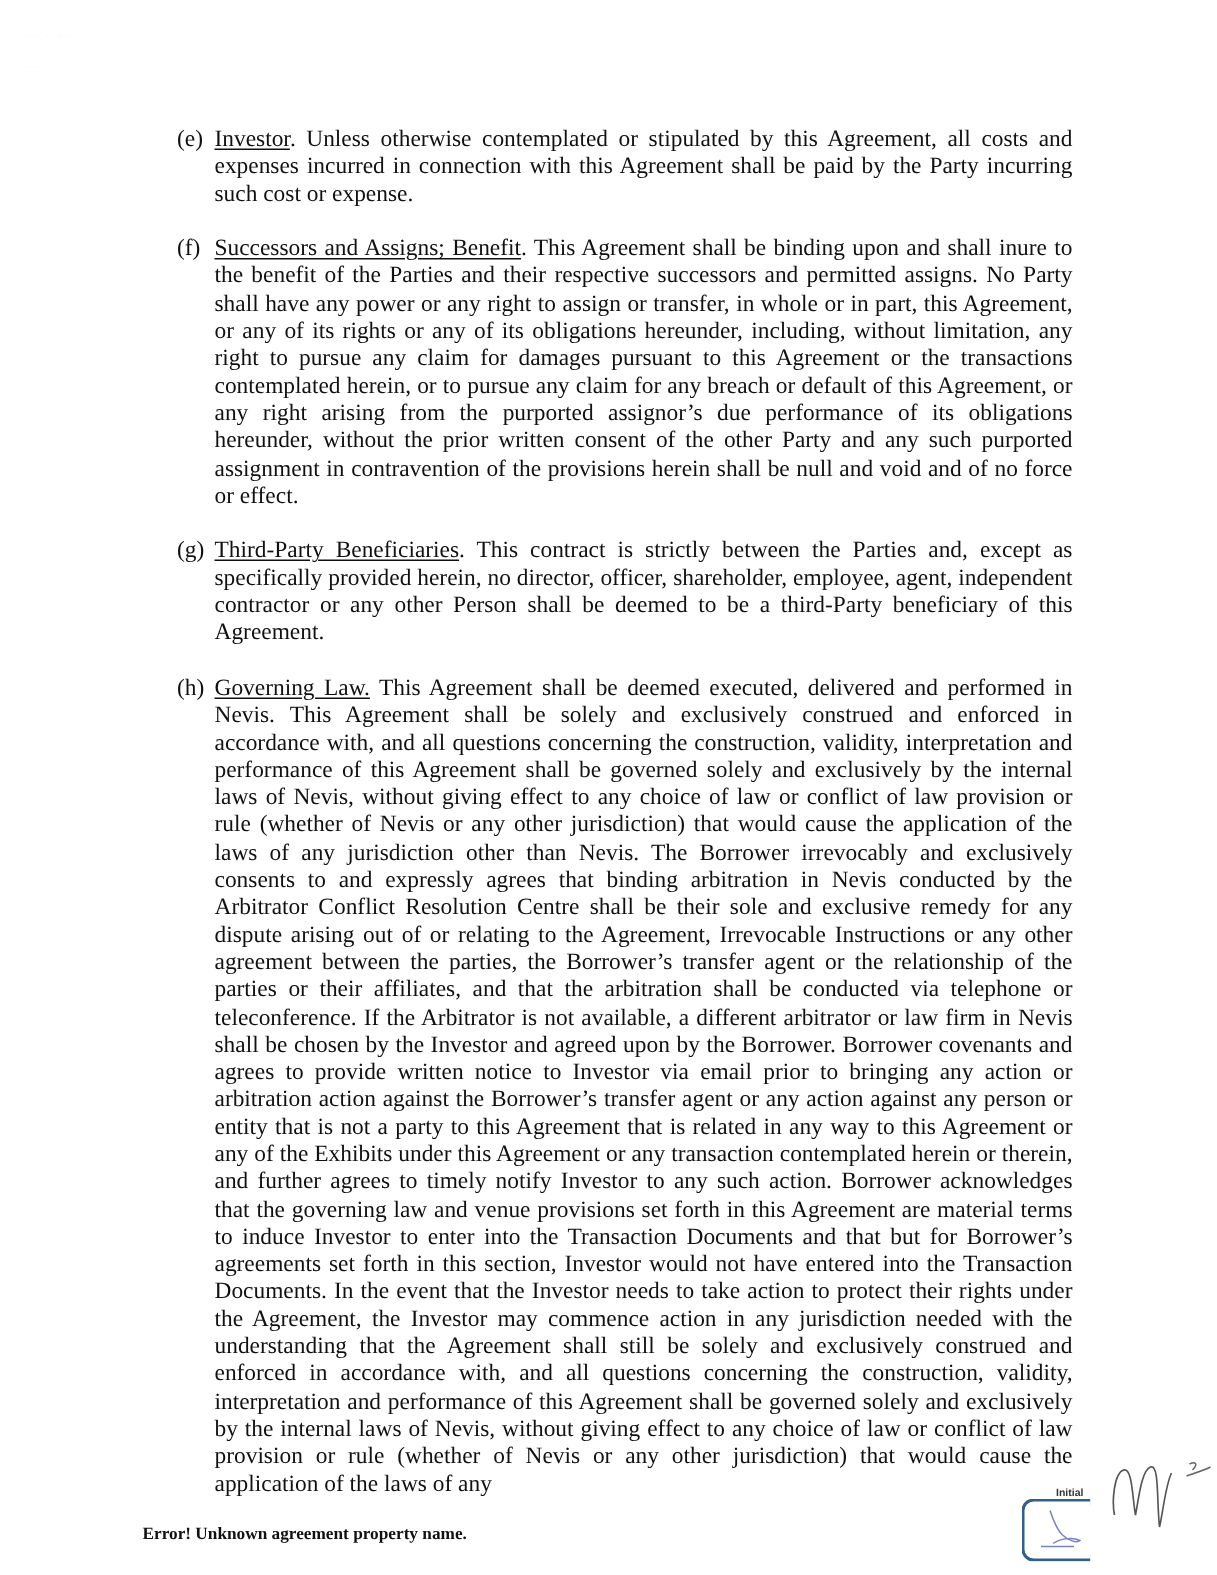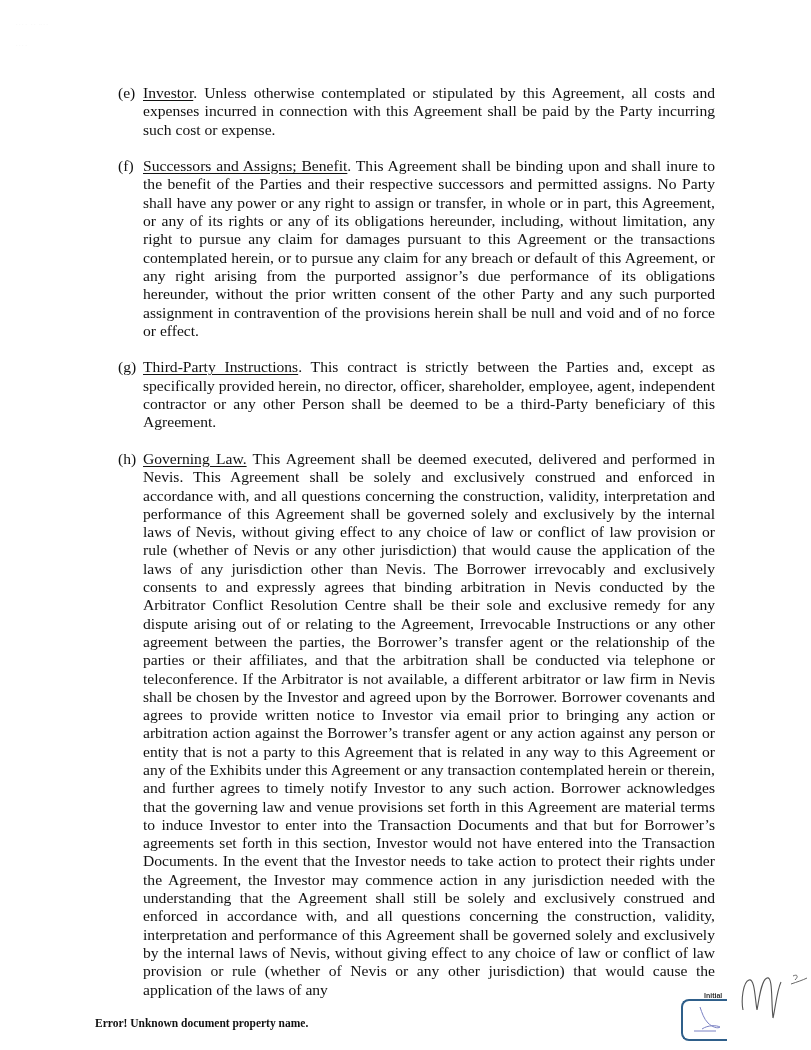--- a/index.html
+++ b/index.html
@@ -30,29 +30,29 @@
     <div class="clause">
       <span class="label">(e)</span>
       <span class="title">Investor</span><span>. Unless otherwise contemplated or stipulated by this Agreement, all costs and expenses incurred in connection with this Agreement shall be paid by the Party incurring such cost or expense.</span>
     </div>
     <div class="clause">
       <span class="label">(f)</span>
       <span class="title">Successors and Assigns; Benefit</span><span>. This Agreement shall be binding upon and shall inure to the benefit of the Parties and their respective successors and permitted assigns. No Party shall have any power or any right to assign or transfer, in whole or in part, this Agreement, or any of its rights or any of its obligations hereunder, including, without limitation, any right to pursue any claim for damages pursuant to this Agreement or the transactions contemplated herein, or to pursue any claim for any breach or default of this Agreement, or any right arising from the purported assignor’s due performance of its obligations hereunder, without the prior written consent of the other Party and any such purported assignment in contravention of the provisions herein shall be null and void and of no force or effect.</span>
     </div>
     <div class="clause">
       <span class="label">(g)</span>
-      <span class="title">Third-Party Instructions</span><span>. This contract is strictly between the Parties and, except as specifically provided herein, no director, officer, shareholder, employee, agent, independent contractor or any other Person shall be deemed to be a third-Party beneficiary of this Agreement.</span>
+      <span class="title">Third-Party Beneficiaries</span><span>. This contract is strictly between the Parties and, except as specifically provided herein, no director, officer, shareholder, employee, agent, independent contractor or any other Person shall be deemed to be a third-Party beneficiary of this Agreement.</span>
     </div>
     <div class="clause">
       <span class="label">(h)</span>
       <span class="title">Governing Law.</span><span> This Agreement shall be deemed executed, delivered and performed in Nevis. This Agreement shall be solely and exclusively construed and enforced in accordance with, and all questions concerning the construction, validity, interpretation and performance of this Agreement shall be governed solely and exclusively by the internal laws of Nevis, without giving effect to any choice of law or conflict of law provision or rule (whether of Nevis or any other jurisdiction) that would cause the application of the laws of any jurisdiction other than Nevis. The Borrower irrevocably and exclusively consents to and expressly agrees that binding arbitration in Nevis conducted by the Arbitrator Conflict Resolution Centre shall be their sole and exclusive remedy for any dispute arising out of or relating to the Agreement, Irrevocable Instructions or any other agreement between the parties, the Borrower’s transfer agent or the relationship of the parties or their affiliates, and that the arbitration shall be conducted via telephone or teleconference. If the Arbitrator is not available, a different arbitrator or law firm in Nevis shall be chosen by the Investor and agreed upon by the Borrower. Borrower covenants and agrees to provide written notice to Investor via email prior to bringing any action or arbitration action against the Borrower’s transfer agent or any action against any person or entity that is not a party to this Agreement that is related in any way to this Agreement or any of the Exhibits under this Agreement or any transaction contemplated herein or therein, and further agrees to timely notify Investor to any such action. Borrower acknowledges that the governing law and venue provisions set forth in this Agreement are material terms to induce Investor to enter into the Transaction Documents and that but for Borrower’s agreements set forth in this section, Investor would not have entered into the Transaction Documents. In the event that the Investor needs to take action to protect their rights under the Agreement, the Investor may commence action in any jurisdiction needed with the understanding that the  Agreement shall still be solely and exclusively construed and enforced in accordance with, and all questions concerning the construction, validity, interpretation and performance of this Agreement shall be governed solely and exclusively by the internal laws of Nevis, without giving effect to any choice of law or conflict of law provision or rule (whether of Nevis or any other jurisdiction) that would cause the application of the laws of any</span>
     </div>
   </div>
 
-  <div class="footer">Error! Unknown document property name.</div>
+  <div class="footer">Error! Unknown agreement property name.</div>
 
   <div class="initial-box"></div>
   <span class="initial-label">Initial</span>
   <svg class="initial-mark" width="36" height="32" viewBox="0 0 36 32">
     <path d="M12 4 C14 10, 16 16, 20 20 C24 24, 30 26, 32 24 C28 22, 20 22, 14 26 M6 28 L28 28" fill="none" stroke="#7b82c4" stroke-width="1"></path>
   </svg>
 
   <svg class="signature" width="76" height="60" viewBox="0 0 76 60">
     <path d="M8 40 C6 30, 8 12, 14 10 C20 8, 20 30, 22 40 C24 30, 26 10, 32 8 C38 6, 36 30, 38 48 C40 40, 42 20, 46 12" fill="none" stroke="#555" stroke-width="1.1"></path>
     <path d="M58 6 C62 4, 64 6, 60 10 M56 14 C62 12, 68 10, 72 8" fill="none" stroke="#666" stroke-width="1"></path>

